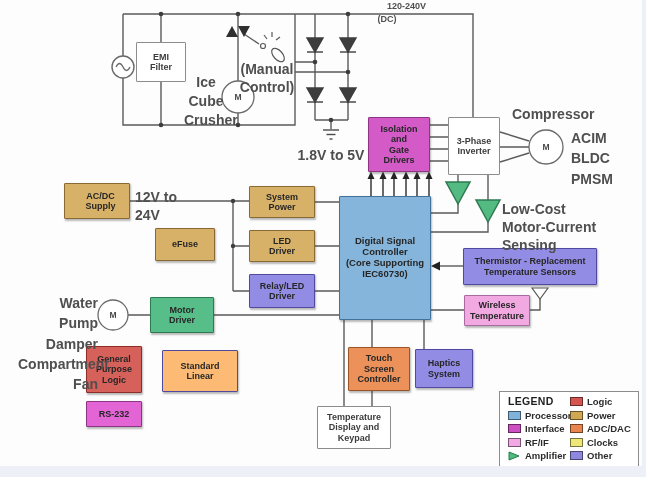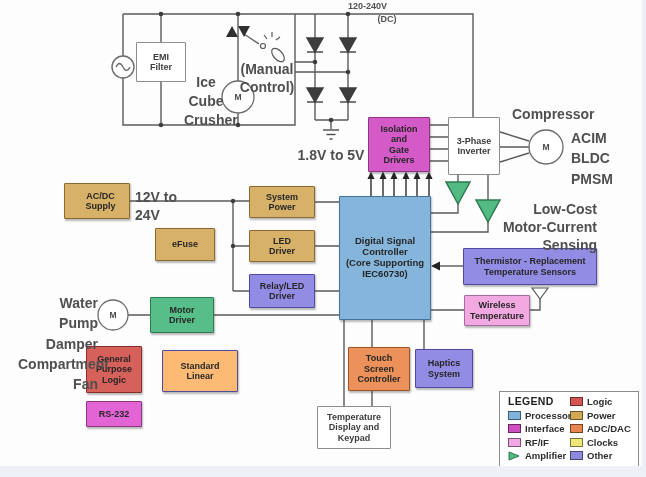--- a/index.html
+++ b/index.html
@@ -175,34 +175,34 @@
   <div class="blk c-other" style="left: 415px; top: 349px; width: 58px; height: 39px; background-color: rgb(147, 140, 228);">Haptics
 System</div>
   <div class="blk c-white" style="left:317px;top:406px;width:74px;height:43px">Temperature
 Display and
 Keypad</div>
 
   <span class="m-lab" style="left:228px;top:92px">M</span>
   <span class="m-lab" style="left:536px;top:142px">M</span>
   <span class="m-lab" style="left:103px;top:310px">M</span>
 
-  <div class="ann" style="left:348px;top:1px;width:78px;text-align:left;font-size:9px">120-240V</div>
+  <div class="ann" style="left:348px;top:1px;width:78px;text-align:right;font-size:9px">120-240V</div>
   <div class="ann" style="left:348px;top:14px;width:78px;text-align:center;font-size:9px">(DC)</div>
   <div class="ann" style="left:293px;top:146px;width:76px;text-align:center">1.8V to 5V</div>
   <div class="ann" style="left:135px;top:188px;width:60px">12V to 24V</div>
   <div class="ann" style="left:239px;top:60px;width:56px;text-align:center">(Manual
 Control)</div>
   <div class="ann" style="left:184px;top:73px;width:44px;text-align:center;line-height:1.35">Ice
 Cube
 Crusher</div>
   <div class="ann" style="left:512px;top:105px;width:70px;text-align:center">Compressor</div>
   <div class="ann" style="left:571px;top:128px;width:42px;line-height:1.45">ACIM
 BLDC
 PMSM</div>
-  <div class="ann" style="left:502px;top:200px;width:95px;text-align:right">Low-Cost
+  <div class="ann" style="left:502px;top:200px;width:95px;text-align:left">Low-Cost
 Motor-Current
 Sensing</div>
   <div class="ann" style="left:18px;top:293px;width:80px;text-align:right;line-height:1.45">Water Pump
 Damper
 Compartment Fan</div>
 
   <div class="legend" style="left:499px;top:391px;width:140px;height:76px">
     <div class="lg-col" style="left:8px">
       <div class="lg-title">LEGEND</div>
       <div class="lg-row">

